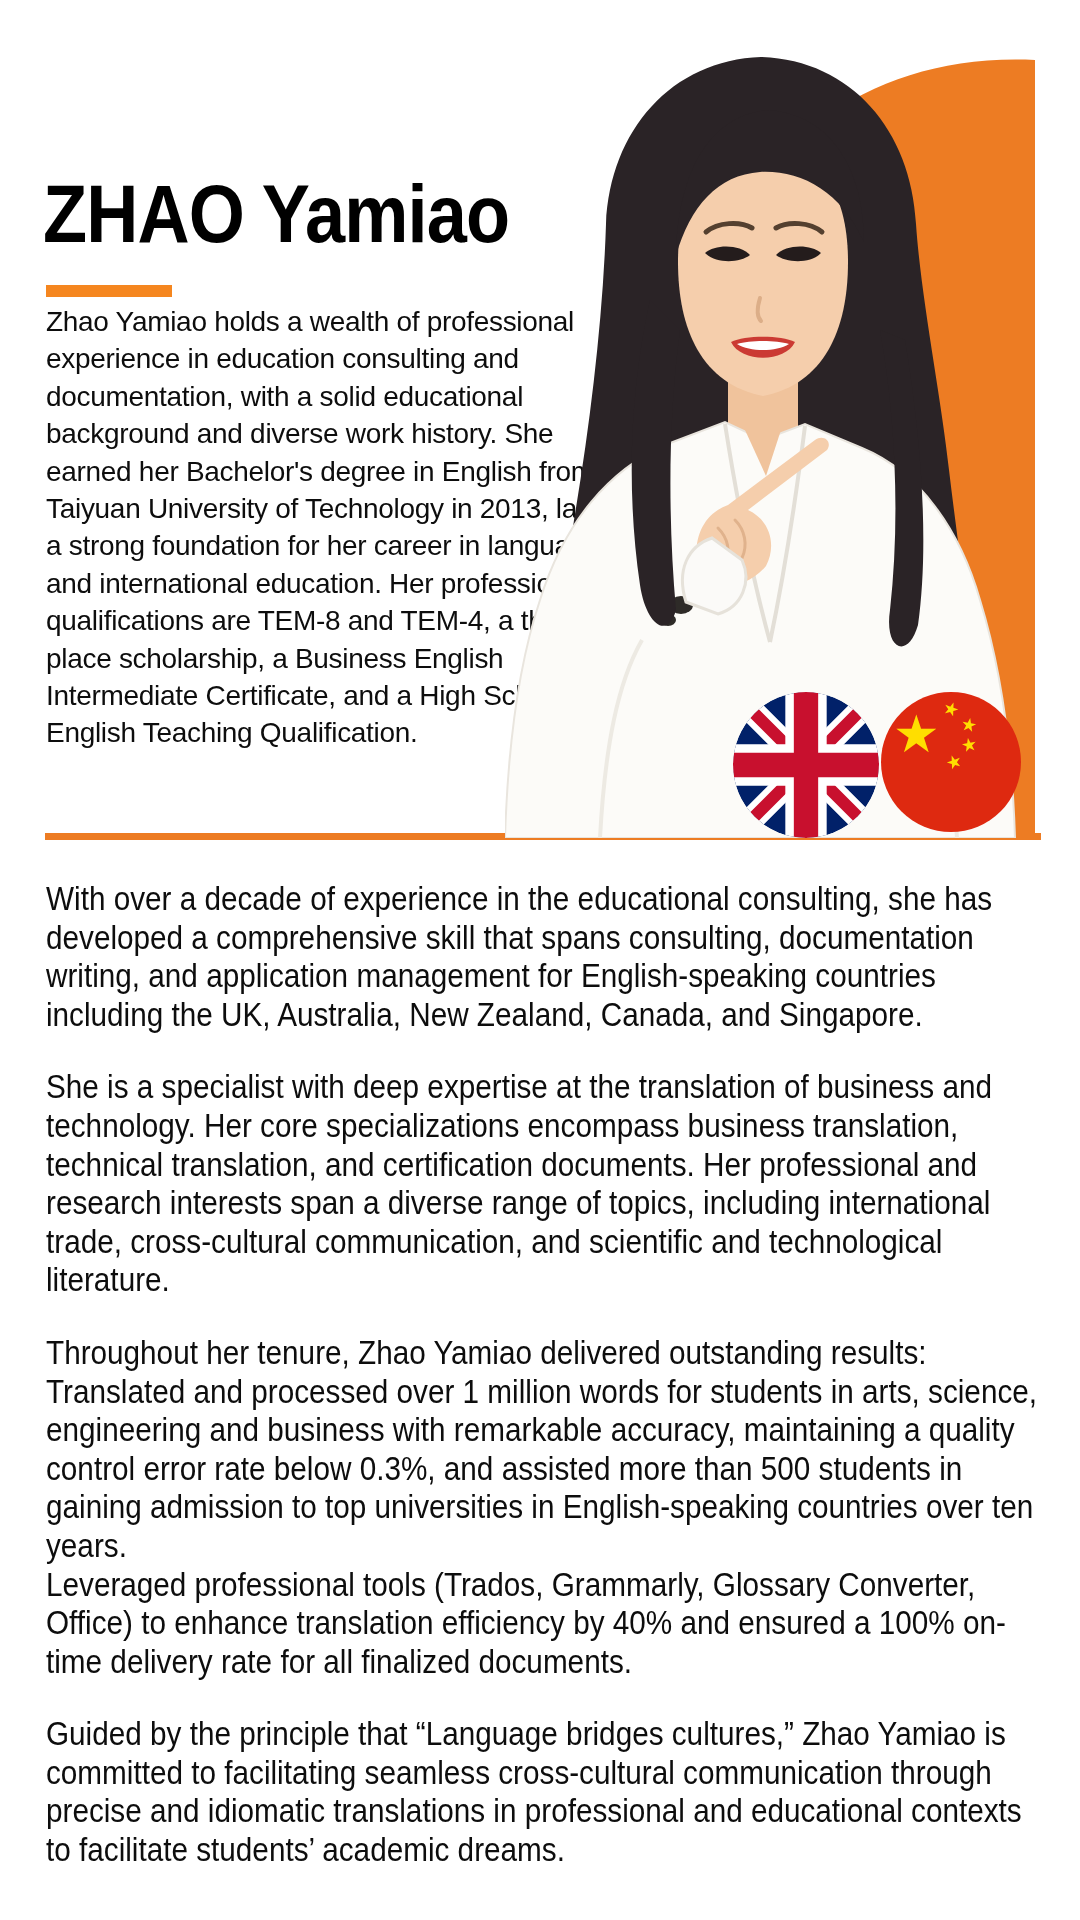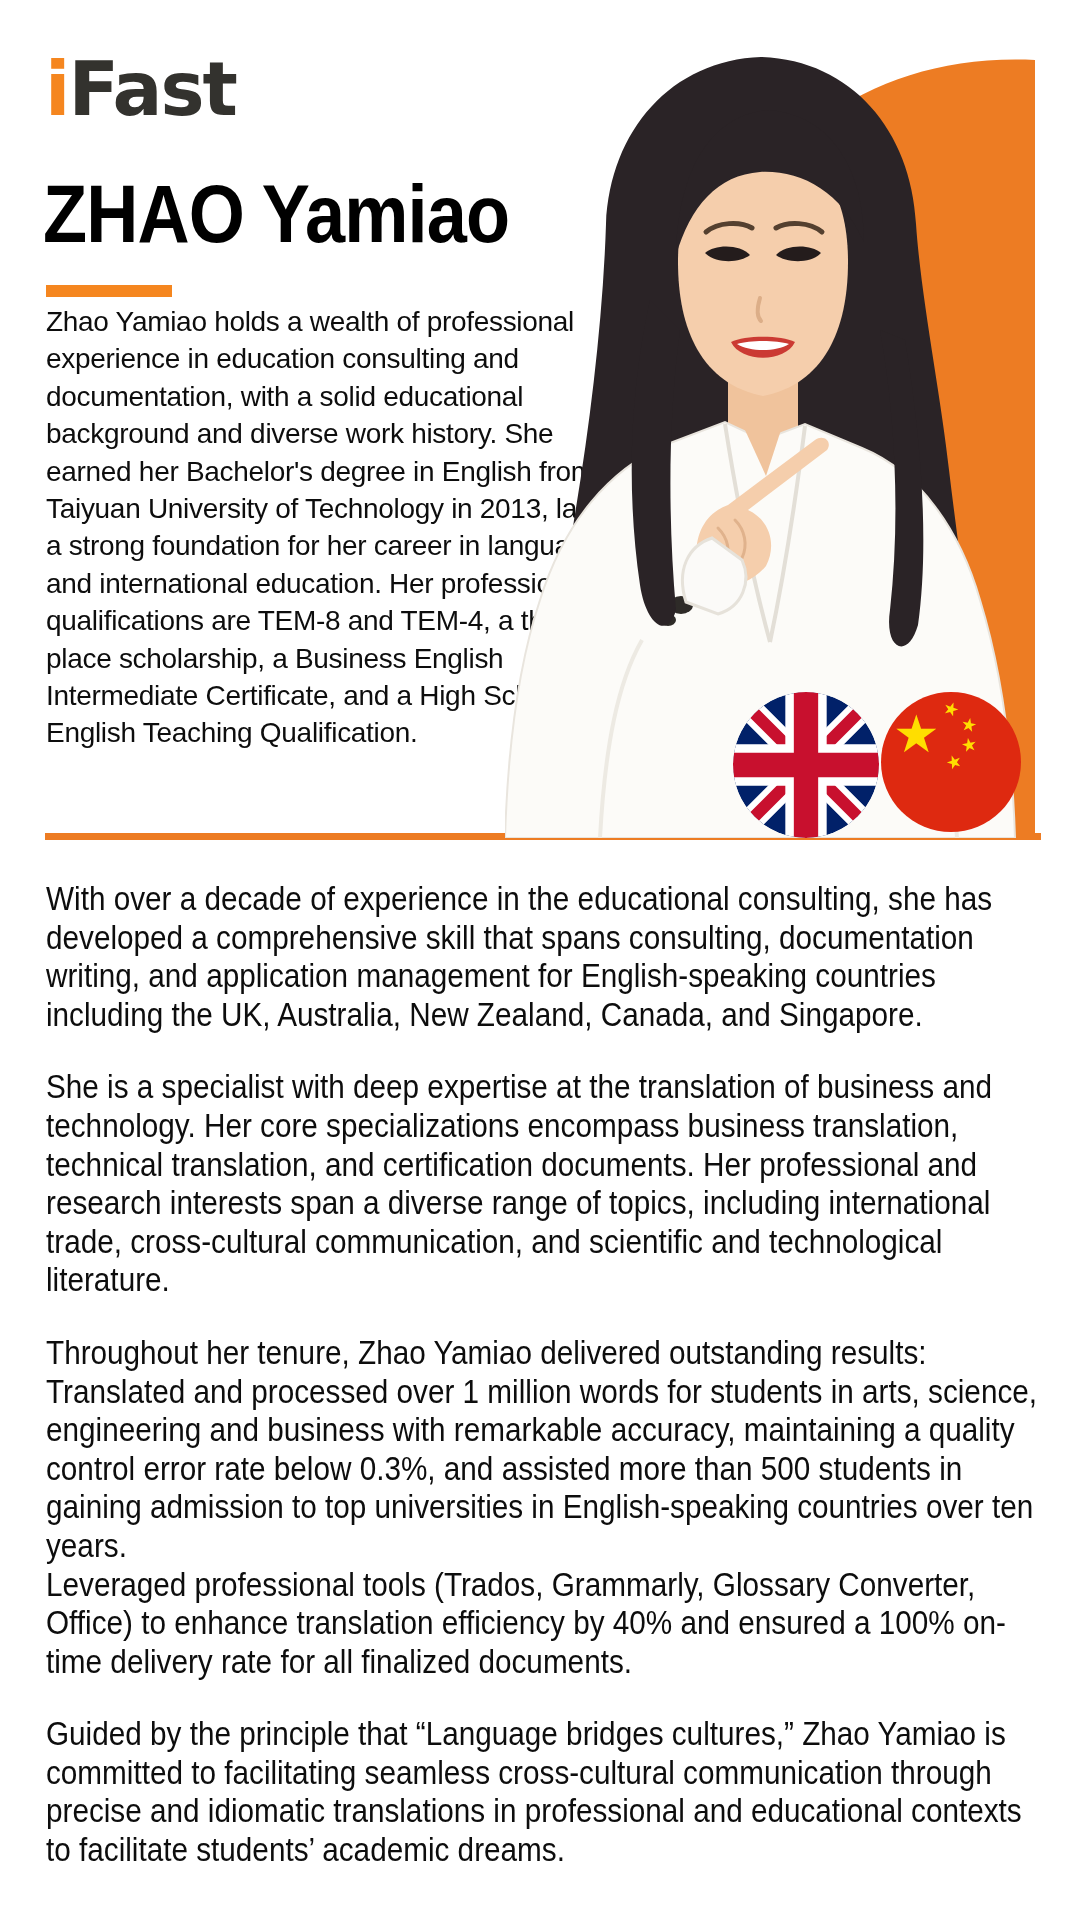--- a/index.html
+++ b/index.html
@@ -43,23 +43,20 @@
   .bio{position:absolute;left:46px;top:880px;width:1115px;
        transform:scaleX(0.9);transform-origin:left top;
        font-size:33px;line-height:38.6px;color:#0d0d0d;}
   .bio p{margin:0 0 34px 0;white-space:pre-line;}
 </style>
 </head>
 <body>
 
 <div class="page">
 
-  <div class="logo">
-    <span class="logo-i">i</span><span class="logo-rest">Fast</span>
-  </div>
 
   <h1 class="name">ZHAO Yamiao</h1>
 
   <div class="accent-bar"></div>
 
   <p class="intro">Zhao Yamiao holds a wealth of professional experience in education consulting and documentation, with a solid educational background and diverse work history. She earned her Bachelor's degree in English from Taiyuan University of Technology in 2013, laying a strong foundation for her career in language and international education. Her professional qualifications are TEM-8 and TEM-4, a third-place scholarship, a Business English Intermediate Certificate, and a High School English Teaching Qualification.</p>
 
   <div class="hero">
     <svg width="530" height="783" viewBox="505 55 530 783">
 

